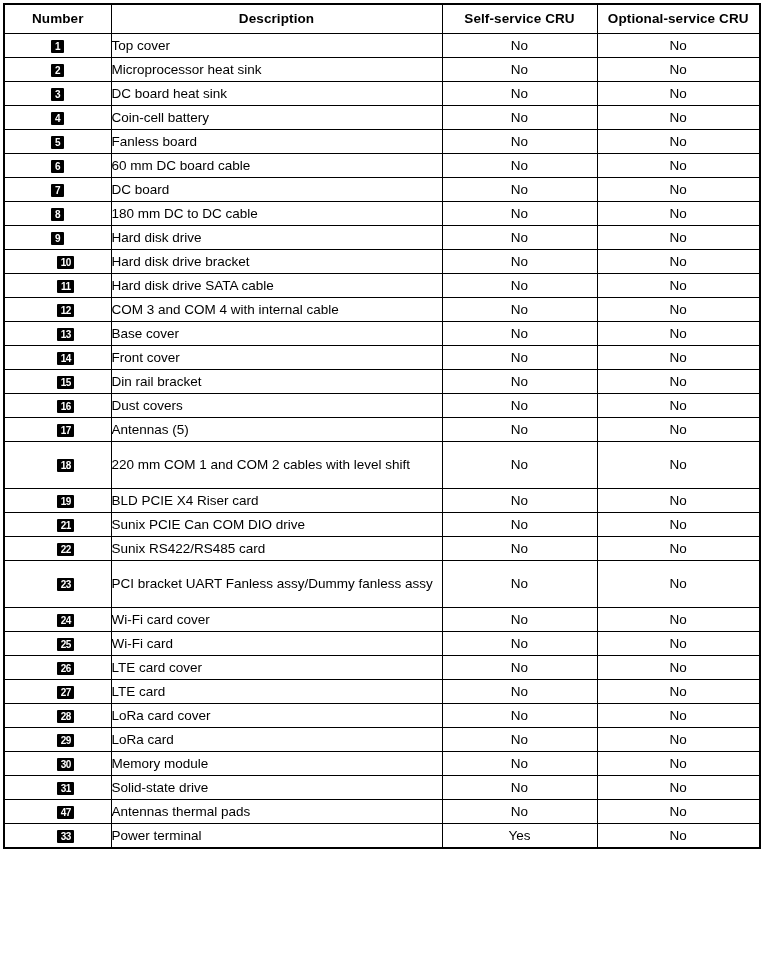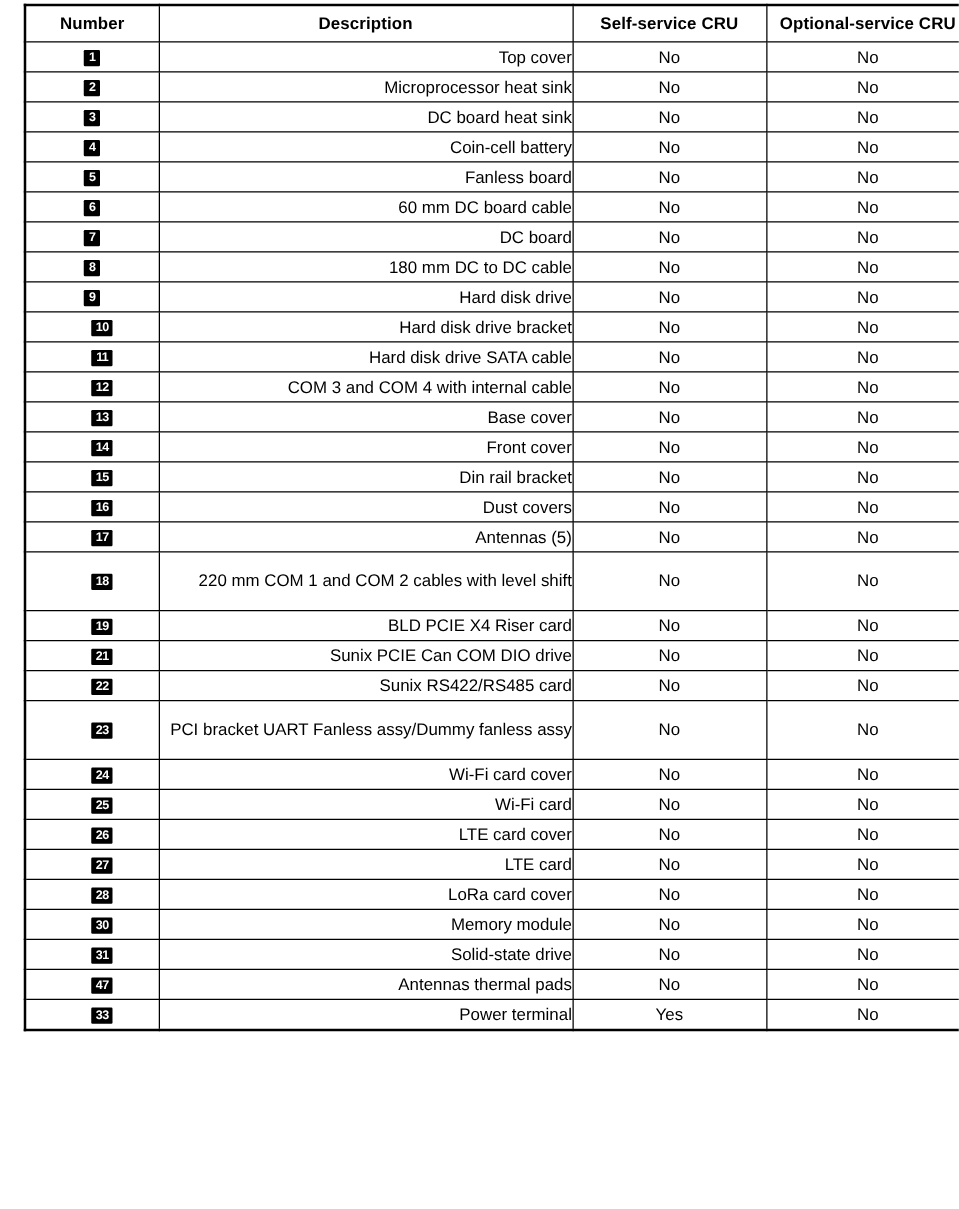--- a/index.html
+++ b/index.html
@@ -13,21 +13,21 @@
     font-family: "Liberation Sans", sans-serif;
     color: #000000;
     -webkit-font-smoothing: antialiased;
   }
 
   .page {
     position: relative;
     width: 767px;
     height: 967px;
     box-sizing: border-box;
-    padding: 3px 6px 4px 19px;
+    padding: 3px 6px 4px 3px;
   }
 
   table.cru-table {
     width: 756px;
     border-collapse: collapse;
     table-layout: fixed;
     border: 2px solid #000;
   }
 
   table.cru-table col.col-number      { width: 107px; }
@@ -56,21 +56,21 @@
   tbody td {
     height: 23px;
   }
 
   td.c-number {
     text-align: center;
     padding: 3px 2px;
   }
 
   td.c-description {
-    text-align: right;
+    text-align: left;
     padding: 4px 6px 4px 9px;
   }
 
   td.c-self,
   td.c-optional {
     text-align: center;
     padding: 3px 4px;
   }
 
   tr.tall td {
@@ -283,20 +283,26 @@
           <td class="c-self">No</td>
           <td class="c-optional">No</td>
         </tr>
         <tr>
           <td class="c-number"><span class="badge wide">28</span></td>
           <td class="c-description">LoRa card cover</td>
           <td class="c-self">No</td>
           <td class="c-optional">No</td>
         </tr>
         <tr>
+          <td class="c-number"><span class="badge wide">29</span></td>
+          <td class="c-description">LoRa card</td>
+          <td class="c-self">No</td>
+          <td class="c-optional">No</td>
+        </tr>
+        <tr>
           <td class="c-number"><span class="badge wide">30</span></td>
           <td class="c-description">Memory module</td>
           <td class="c-self">No</td>
           <td class="c-optional">No</td>
         </tr>
         <tr>
           <td class="c-number"><span class="badge wide">31</span></td>
           <td class="c-description">Solid-state drive</td>
           <td class="c-self">No</td>
           <td class="c-optional">No</td>

